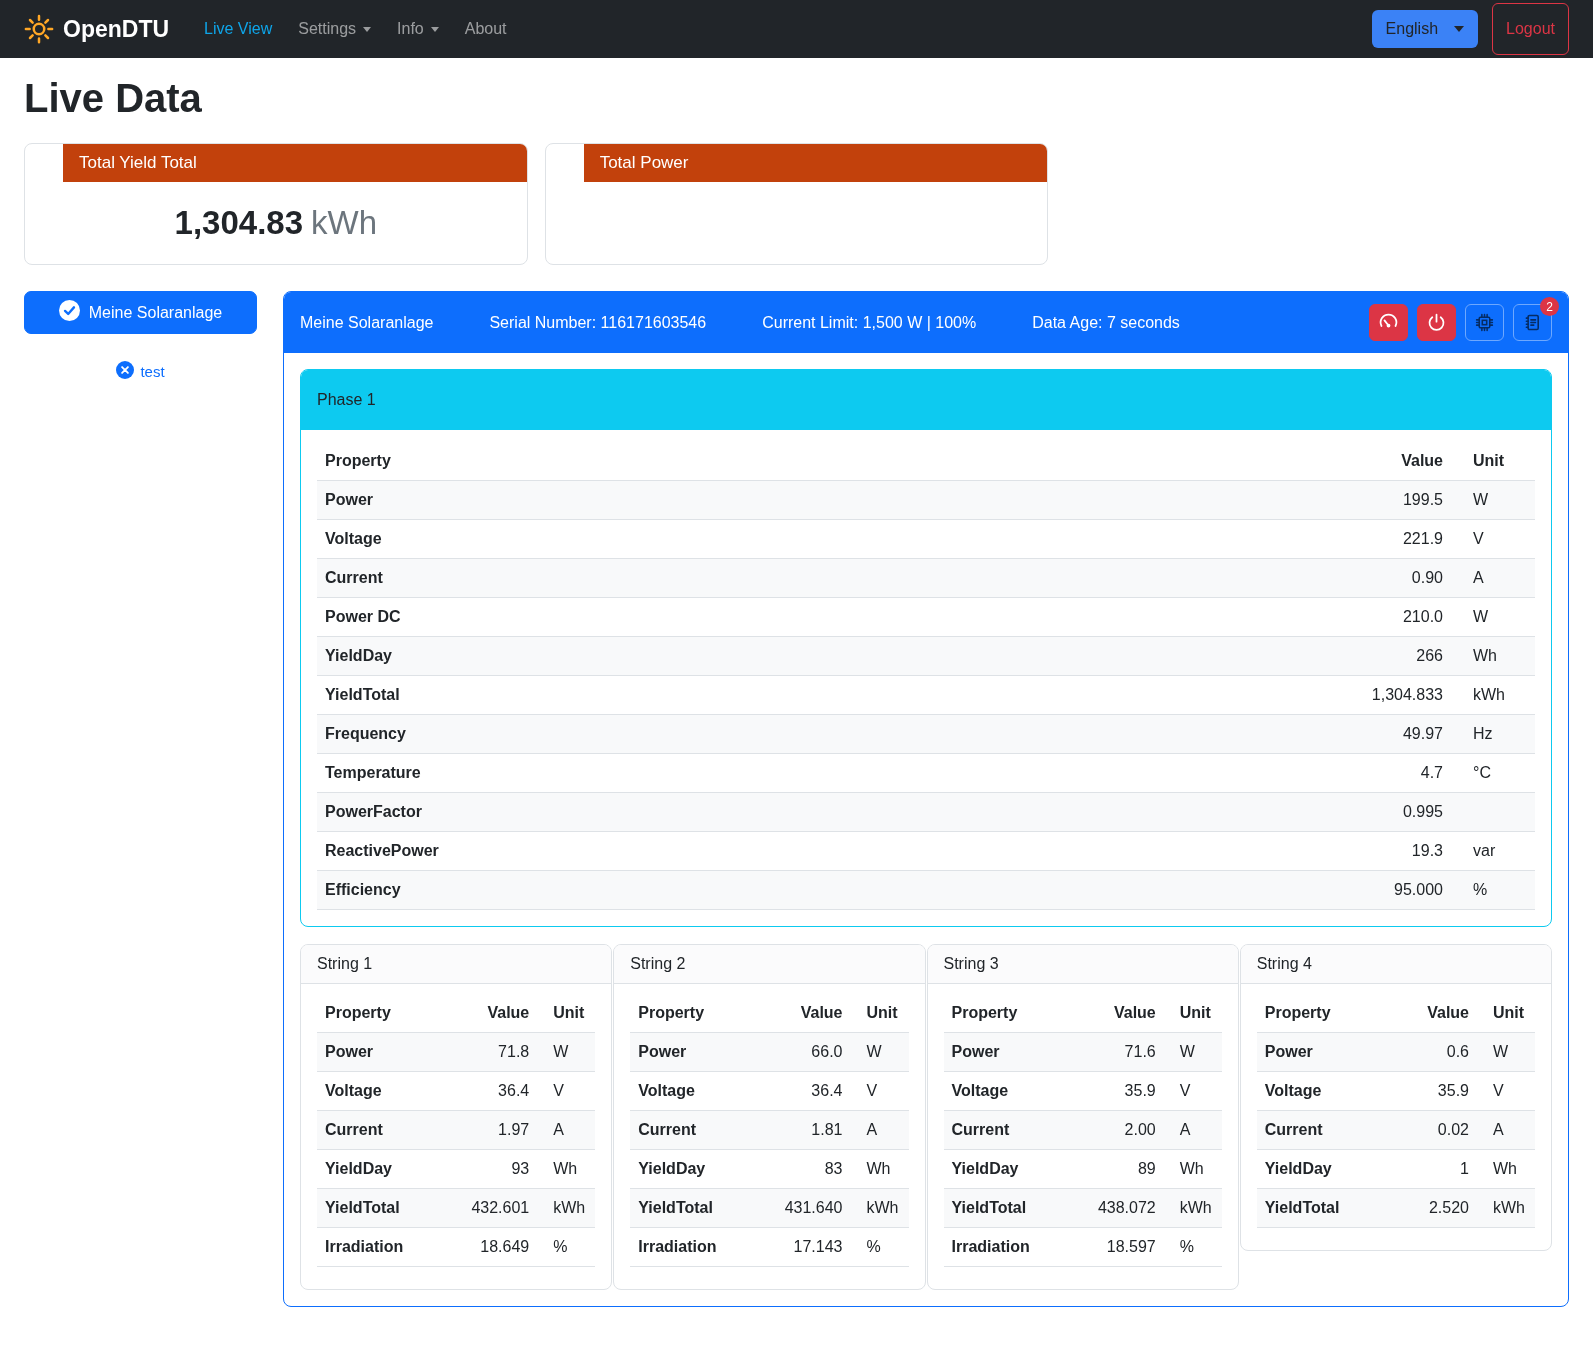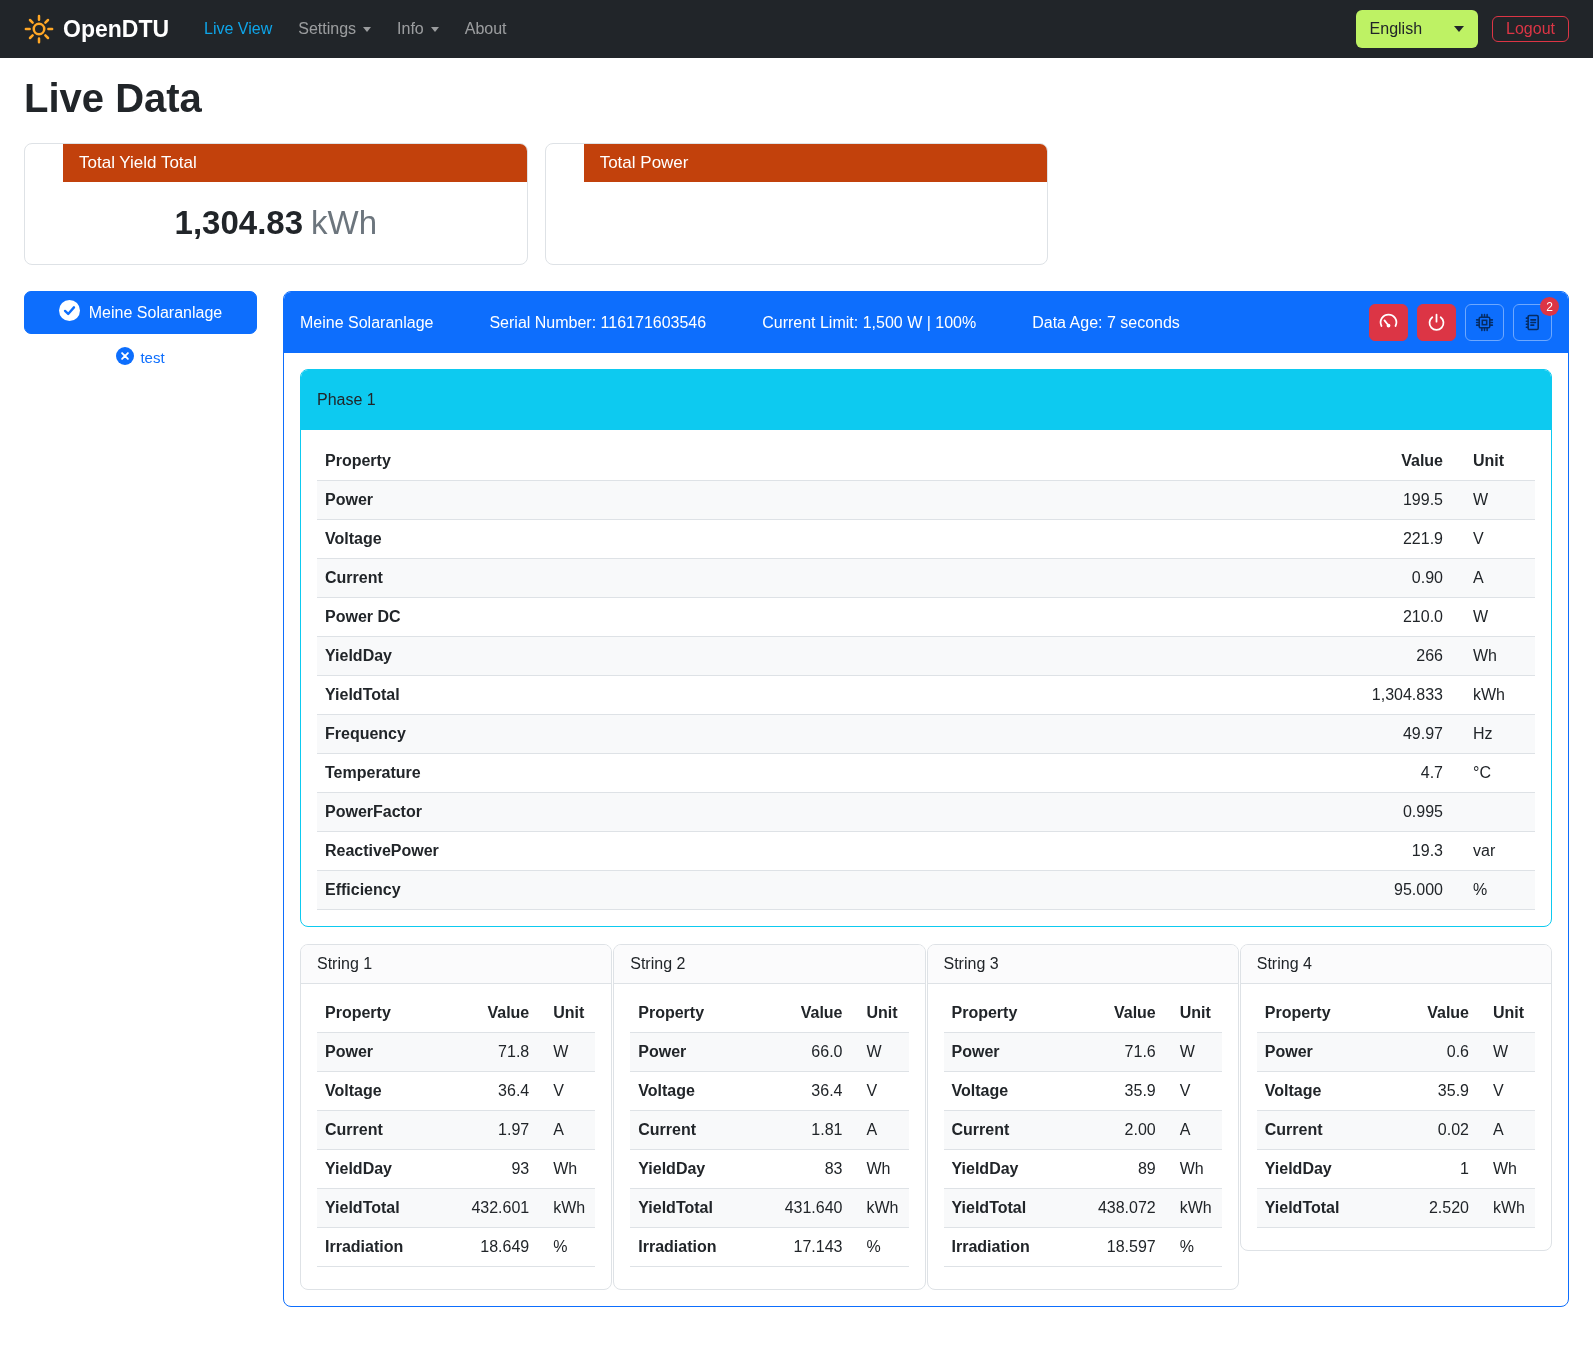--- a/index.html
+++ b/index.html
@@ -8,41 +8,41 @@
 
   
   .navbar { background: #212529; height: 58px; display: flex; align-items: center; padding: 0 24px; }
   .brand { display: flex; align-items: center; gap: 9px; color: #fff; font-size: 23px; font-weight: 700; cursor: pointer; }
   .brand-icon svg { display: block; }
   .nav-links { display: flex; align-items: center; margin-left: 22px; }
   .nav-link { color: rgba(255,255,255,.55); font-size: 16px; padding: 8px 13px; text-decoration: none; cursor: pointer; display: inline-flex; align-items: center; }
   .nav-link.active { color: #0ea5e9; }
   .caret { display: inline-block; width: 0; height: 0; border-left: 4.5px solid transparent; border-right: 4.5px solid transparent; border-top: 5px solid currentColor; margin-left: 7px; }
   .nav-right { margin-left: auto; display: flex; align-items: center; gap: 14px; }
-  .lang-select { background: #bef264; color: #212529; border-radius: 6px; height: 38px; padding: 0 14px; display: flex; align-items: center; gap: 32px; font-size: 16px; cursor: pointer; }
+  .lang-select { background: #3b82f6; color: #212529; border-radius: 6px; height: 38px; padding: 0 14px; display: flex; align-items: center; gap: 16px; font-size: 16px; cursor: pointer; }
   .select-caret { display: inline-block; width: 0; height: 0; border-left: 5px solid transparent; border-right: 5px solid transparent; border-top: 6px solid #212529; }
-  .logout-btn { background: transparent; color: #dc3545; border: 1px solid #dc3545; border-radius: 6px; height: 26px; padding: 0 13px; font-size: 16px; font-family: inherit; cursor: pointer; }
+  .logout-btn { background: transparent; color: #dc3545; border: 1px solid #dc3545; border-radius: 6px; height: 52px; padding: 0 13px; font-size: 16px; font-family: inherit; cursor: pointer; }
 
   
   .container { padding: 0 24px 28px; }
   h1 { font-size: 40px; font-weight: 700; margin: 18px 0 22px; }
 
   
   .summary-row { display: grid; grid-template-columns: repeat(3, 1fr); gap: 17px; }
   .scard { border: 1px solid #dee2e6; border-radius: 8px; overflow: hidden; background: #fff; }
   .scard-header { background: #c2410c; color: #fff; padding: 9px 16px; font-size: 17px; margin-left: 38px; }
   .scard-body { padding: 22px 16px; text-align: center; font-size: 33px; }
   .scard-value { font-weight: 700; color: #212529; }
   .scard-unit { color: #6c757d; margin-left: 8px; }
 
   
   .content-row { display: flex; align-items: flex-start; gap: 26px; margin-top: 26px; }
   .sidebar { width: 233px; flex-shrink: 0; }
   .inverter-btn { width: 100%; background: #0d6efd; border: 1px solid #0d6efd; color: #fff; border-radius: 7px; padding: 8px 12px; font-size: 16px; font-family: inherit; display: flex; align-items: center; justify-content: center; gap: 9px; cursor: pointer; }
-  .sub-link-wrap { margin-top: 13px; text-align: center; }
+  .sub-link-wrap { margin-top: 27px; text-align: center; }
   .sub-link { color: #0d6efd; font-size: 15px; text-decoration: none; display: inline-flex; align-items: center; gap: 6px; cursor: pointer; }
 
   
   .panel { flex: 1; border: 1px solid #0d6efd; border-radius: 8px; overflow: hidden; background: #fff; }
   .panel-header { background: #0d6efd; color: #fff; padding: 12px 16px; font-size: 16px; display: flex; align-items: center; }
   .panel-header .ph-text { margin-right: 56px; white-space: nowrap; }
   .panel-actions { margin-left: auto; display: flex; gap: 9px; }
   .ibtn { width: 39px; height: 37px; border-radius: 6px; display: flex; align-items: center; justify-content: center; cursor: pointer; position: relative; padding: 0; }
   .ibtn svg { display: block; }
   .ibtn-danger { background: #dc3545; border: 1px solid #dc3545; color: #fff; }

